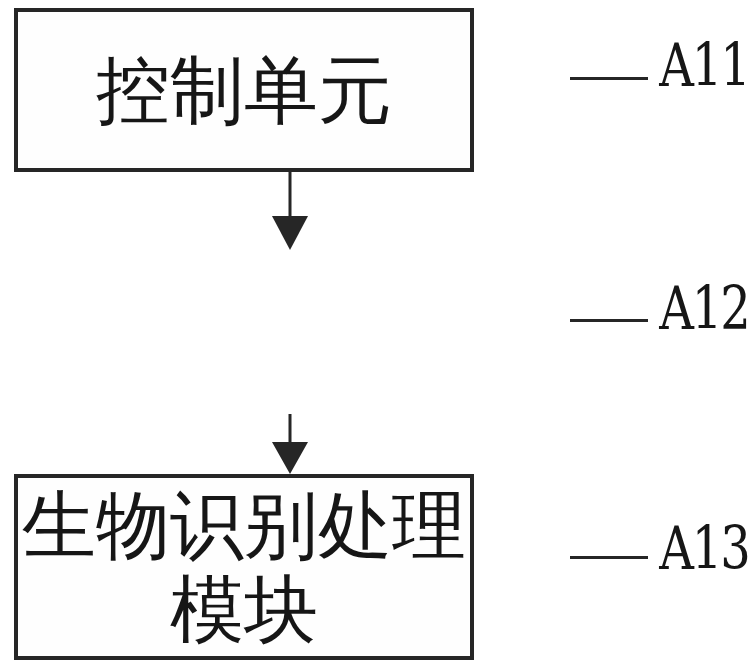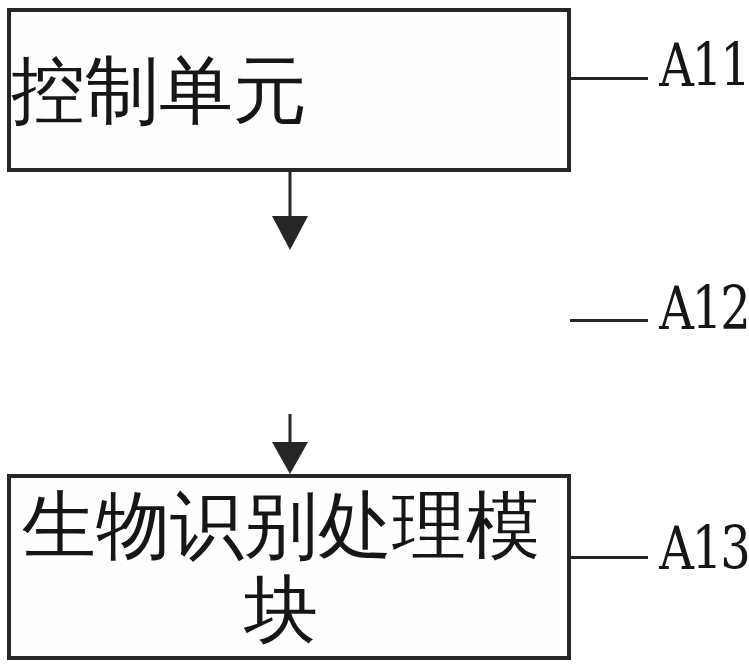--- a/index.html
+++ b/index.html
@@ -10,27 +10,27 @@
     width: 749px;
     height: 670px;
     background: var(--bg, #ffffff);
     overflow: hidden;
     font-family: "DejaVu Sans", sans-serif;
   }
 
   
   .node {
     position: absolute;
-    left: 7px;
-    width: 564px;
+    left: 14px;
+    width: 460px;
     border: 4px solid var(--stroke, #262626);
     background: #fefefe;
     display: flex;
     align-items: center;
-    justify-content: flex-start;
+    justify-content: center;
   }
   #node1 { top: 8px;   height: 164px; }
   #node2 { top: 250px; height: 164px; }
   #node3 { top: 474px; height: 186px; }
 
   .node-label {
     font-size: 74px;
     line-height: 84px;
     text-align: center;
     color: var(--text, #161616);

